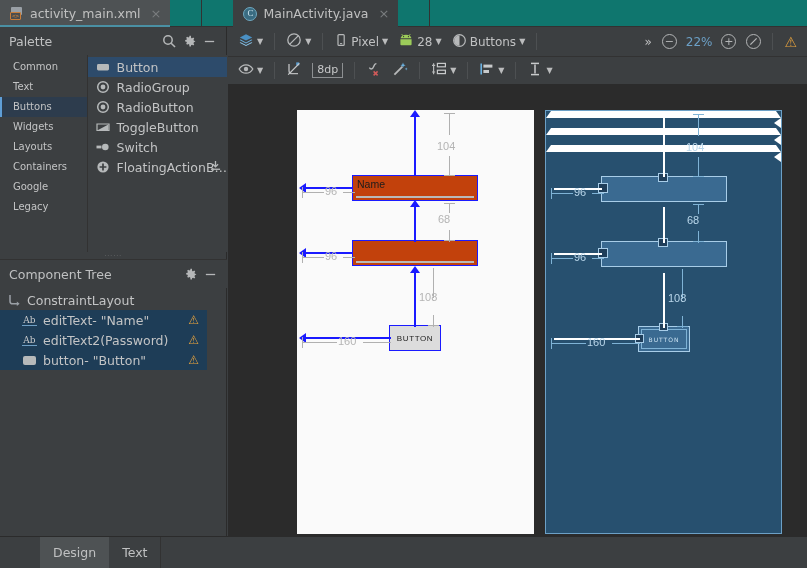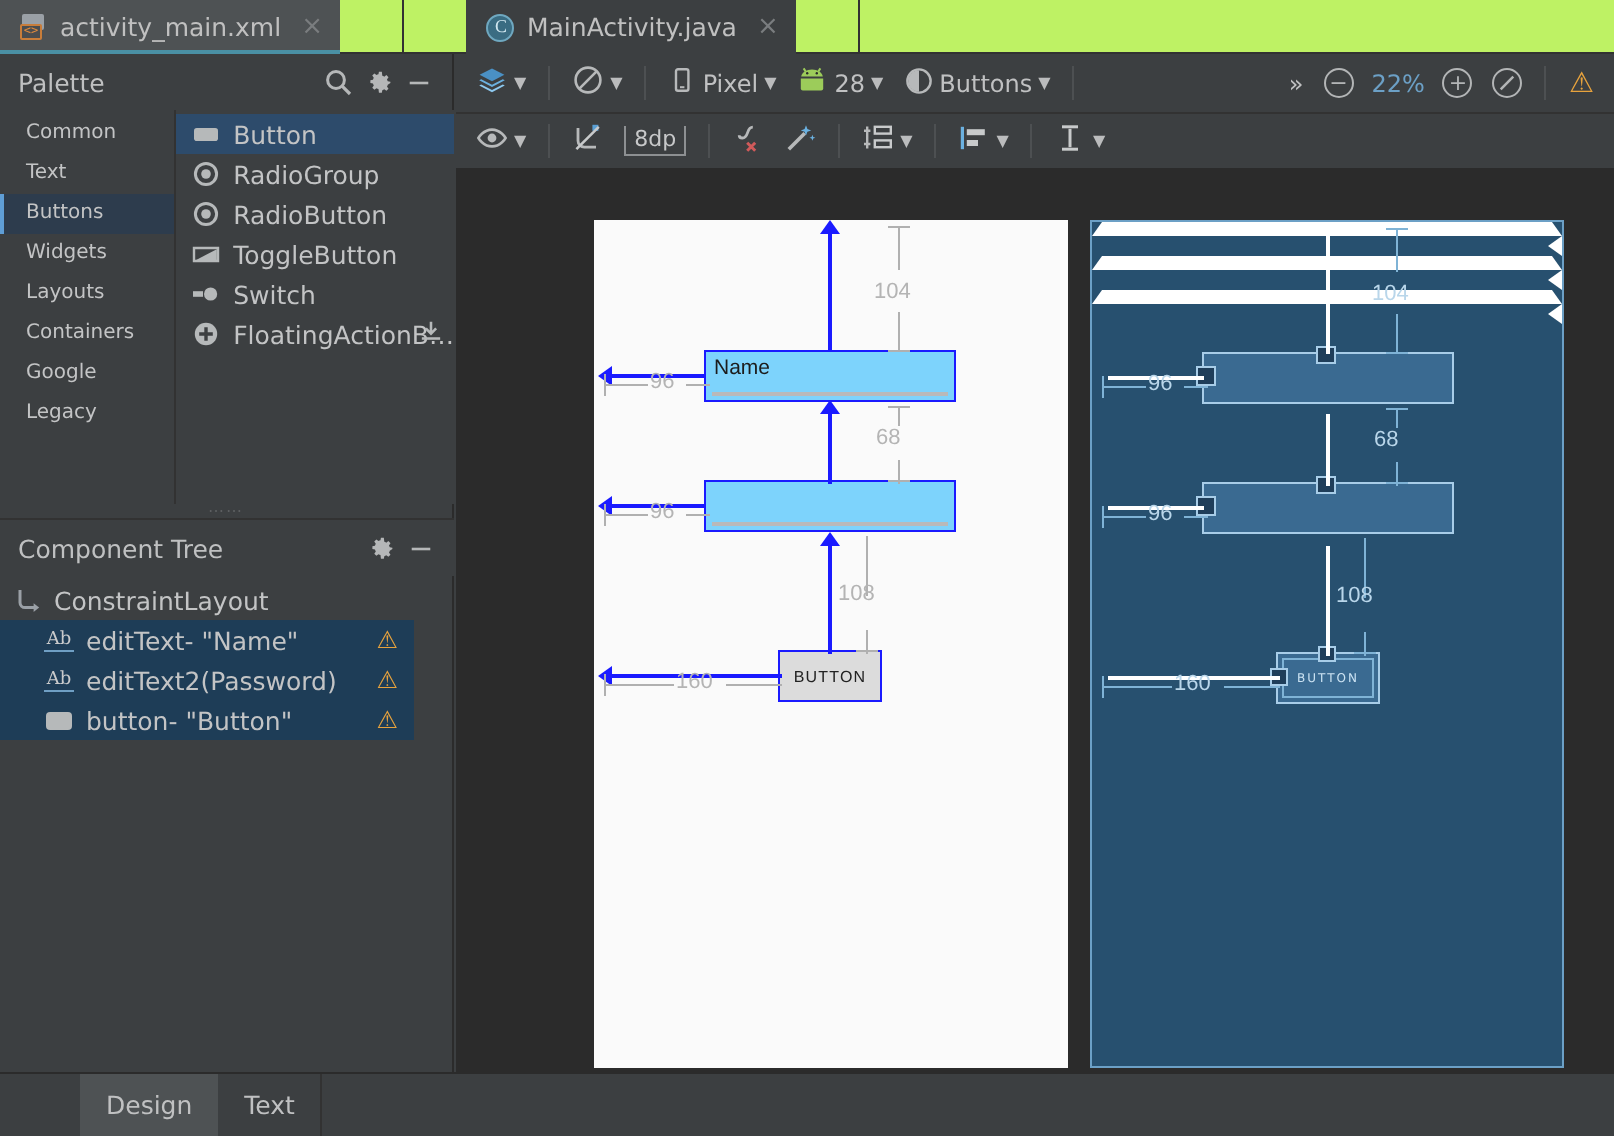--- a/index.html
+++ b/index.html
@@ -9,21 +9,21 @@
     font-family: "DejaVu Sans", "Liberation Sans", sans-serif;
     font-size: 12px;
     color: #bbbbbb;
     overflow: hidden;
   }
   .app { position: relative; width: 807px; height: 568px; background: #3c3f41; }
 
   
   .tabbar {
     position: absolute; left: 0; top: 0; width: 807px; height: 27px;
-    background: #bef264; border-bottom: 1px solid #323232;
+    background: #0f766e; border-bottom: 1px solid #323232;
     display: flex; align-items: stretch; gap: 31px;
   }
   .tab {
     display: flex; align-items: center; gap: 6px;
     padding: 0 9px 0 10px; height: 27px;
     font-size: 12.5px; color: #c0c0c0; position: relative; cursor: default;
   }
   .tab.active { background: #4e5254; }
   .tab.active::after {
     content: ""; position: absolute; left: 0; right: 0; bottom: 0;
@@ -146,21 +146,21 @@
     position: absolute; left: 0; top: 57px; right: 0; bottom: 0;
     background: #2b2b2b; overflow: hidden;
   }
   .surface { position: absolute; }
   .design-surface { left: 69px; top: 26px; width: 237px; height: 424px; background: #fafafa; }
   .blue-surface  { left: 317px; top: 26px; width: 237px; height: 424px; background: #27506f; border: 1px solid #6ca0c6; }
 
   .widget { position: absolute; }
   
   .d-edit {
-    border: 1.6px solid #1a1aff; background: #7dd3fc; text-align: right;
+    border: 1.6px solid #1a1aff; background: #c2410c; text-align: right;
   }
   .d-edit .underline {
     position: absolute; left: 3px; right: 3px; bottom: 2px; height: 2px; background: #b9b9b9;
   }
   .d-edit .hint { position: absolute; left: 4px; top: 2px; font-size: 10.5px; color: #1c1c1c; font-family: "Liberation Sans", sans-serif; }
   .d-btn {
     border: 1.6px solid #1a1aff; background: #dcdcdc;
     display: flex; align-items: center; justify-content: center;
     font-size: 8px; letter-spacing: 0.6px; color: #222; font-family: "Liberation Sans", sans-serif;
   }

